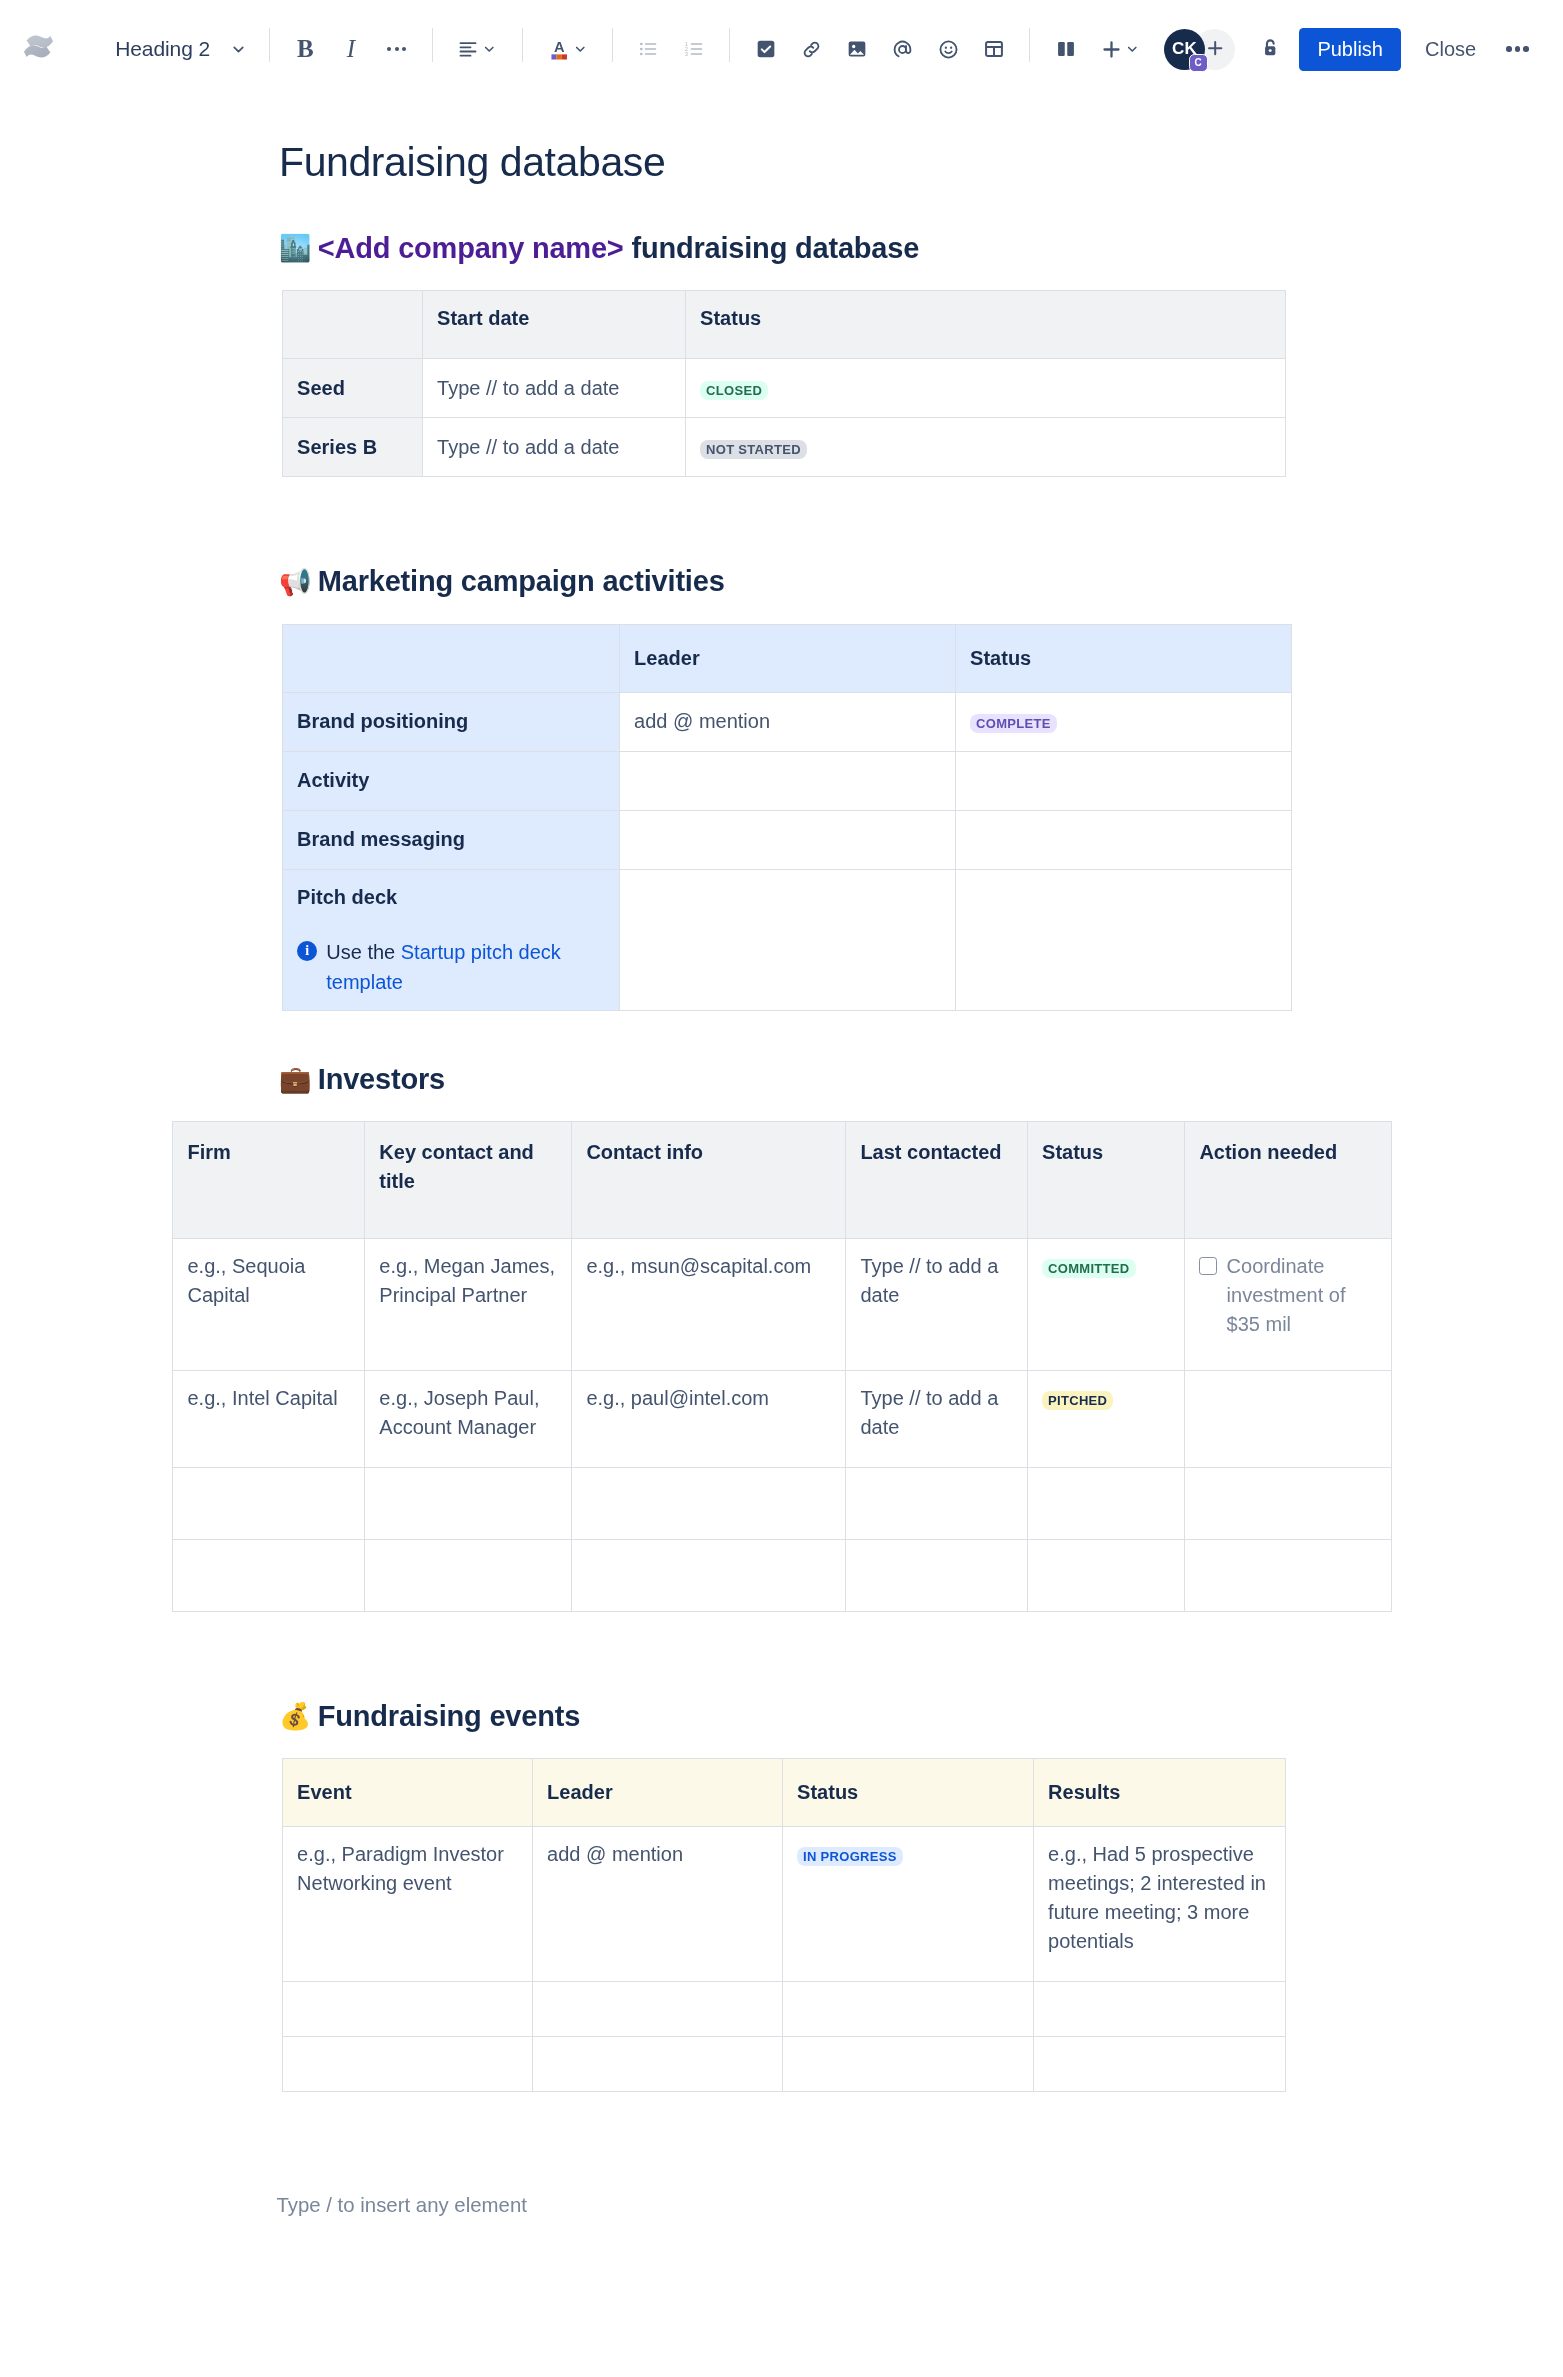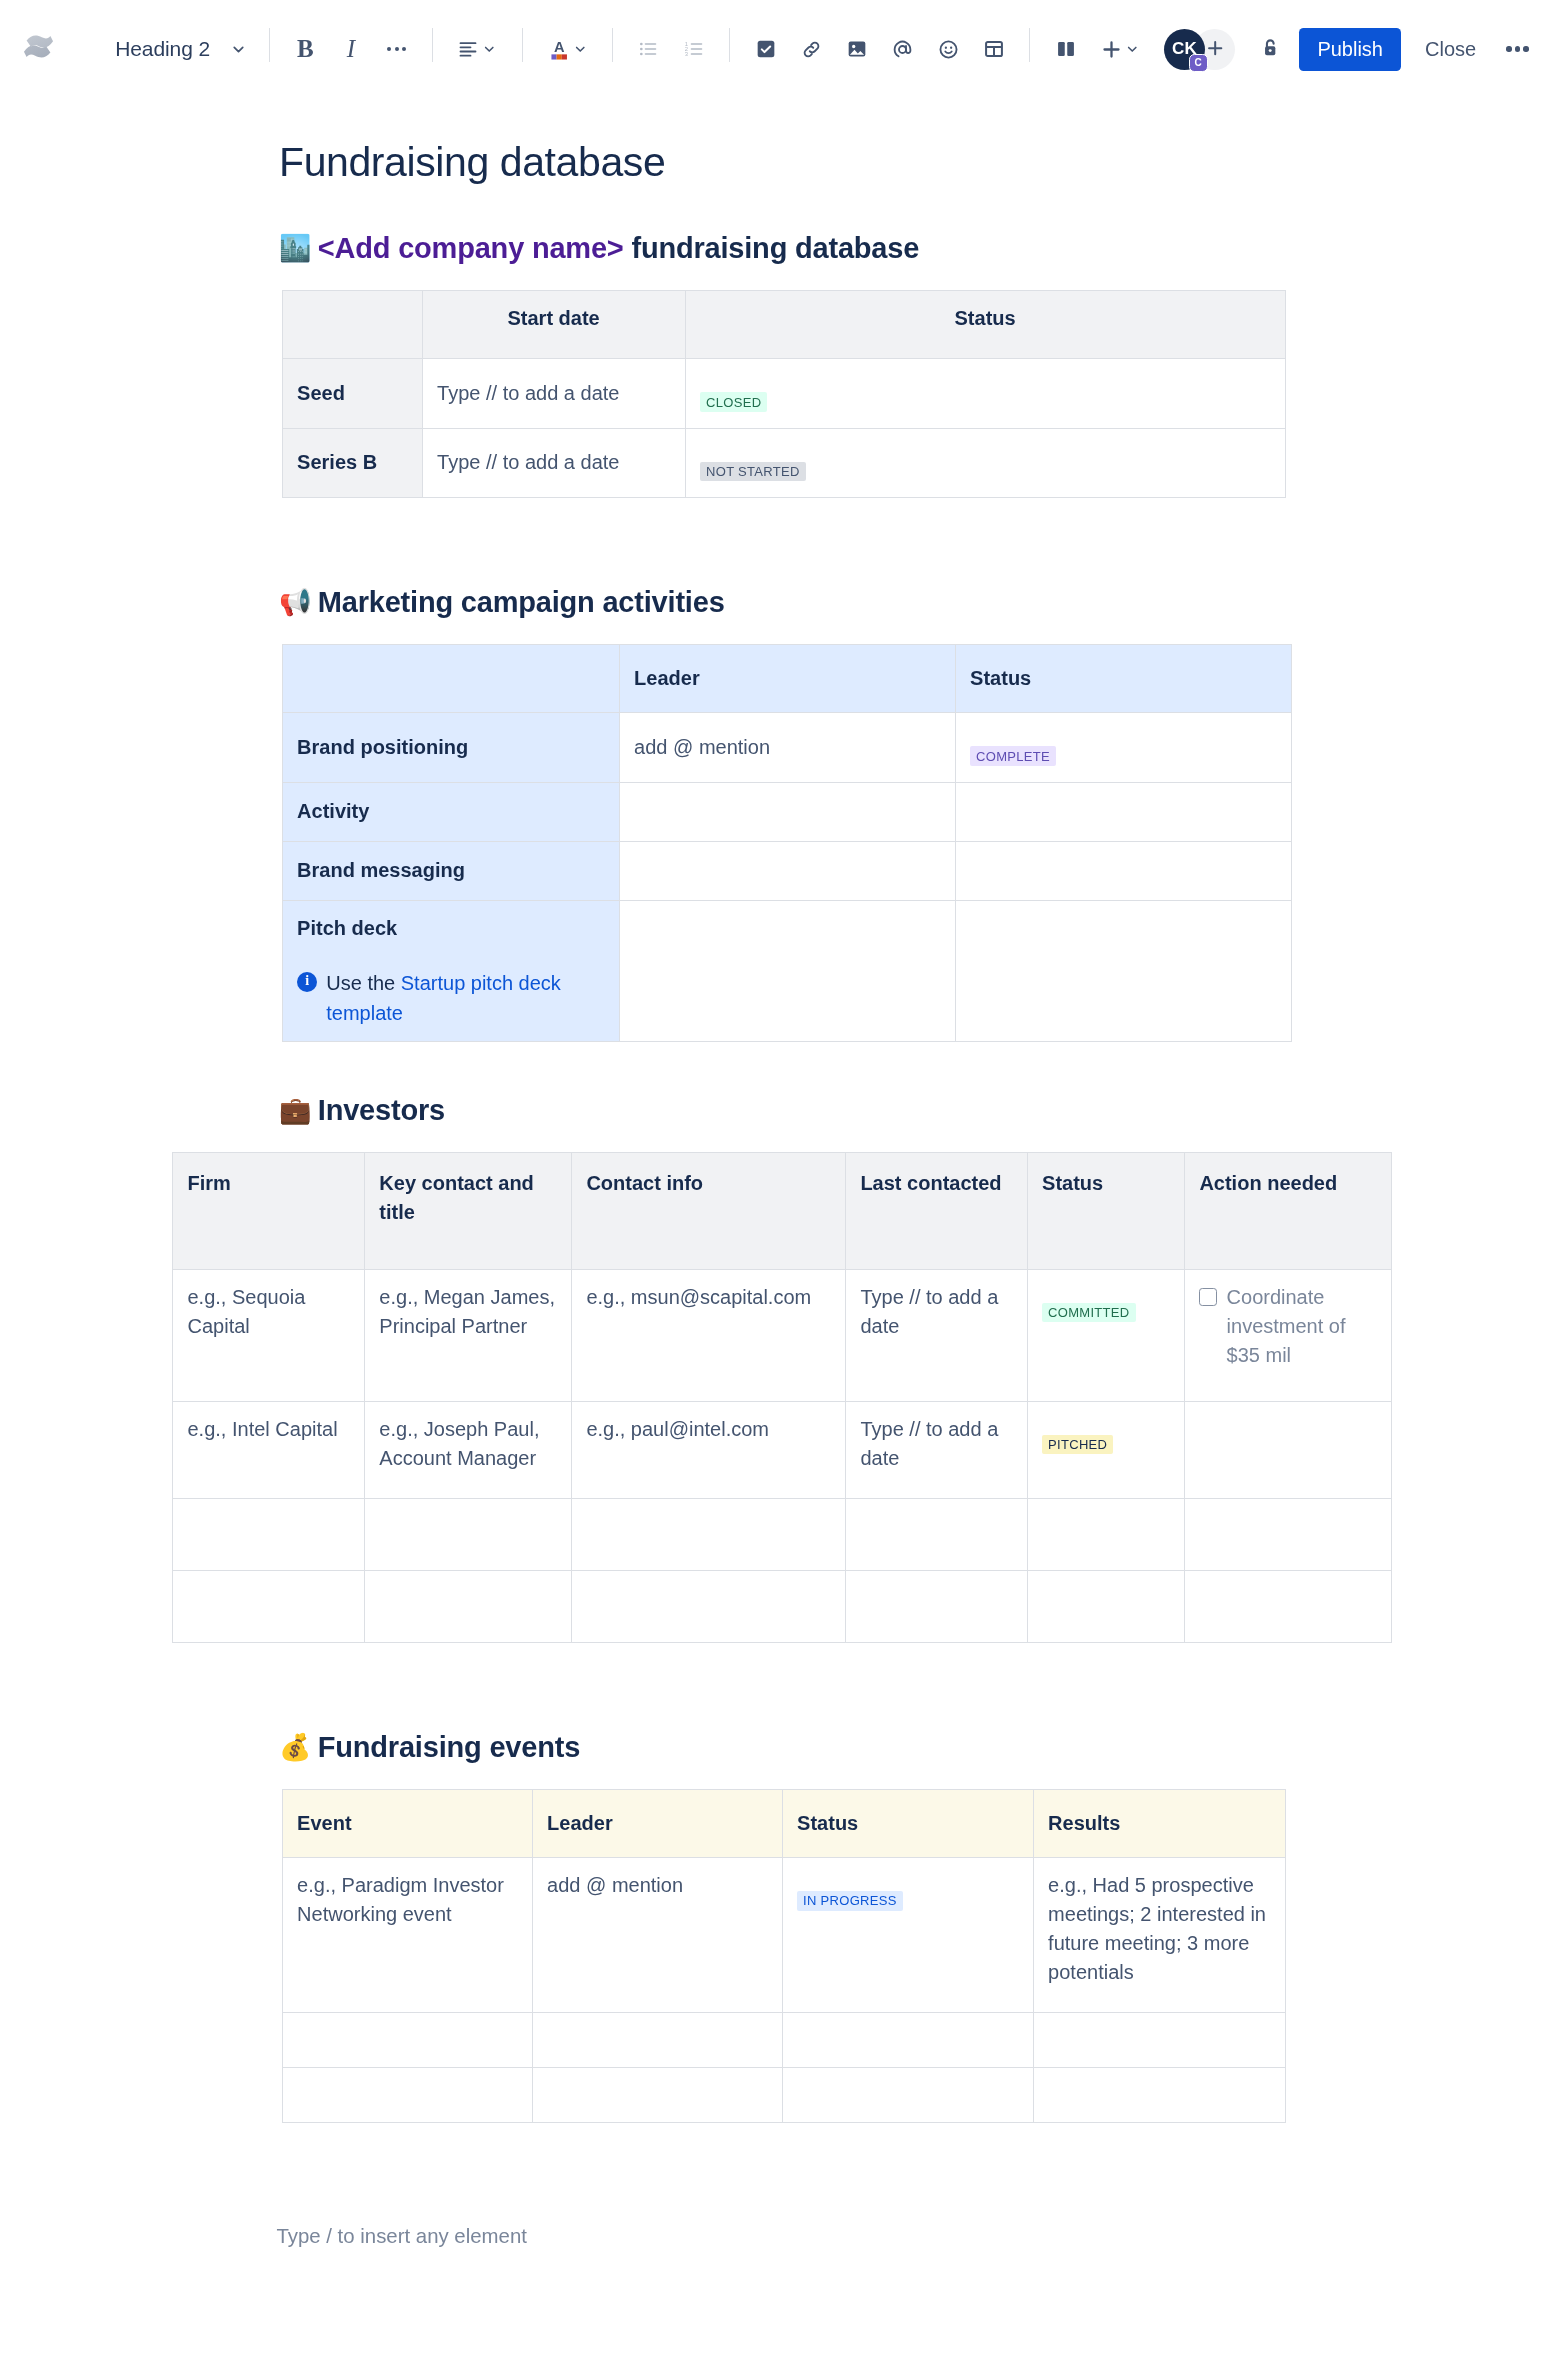--- a/index.html
+++ b/index.html
@@ -184,41 +184,40 @@
     background: #F1F2F4;
     color:#172B4D;
     font-weight: 700;
   }
   .ph { color:#7A869A; }
 
   
   .loz {
     display:inline-block;
     font-size: 13px;
-    font-weight: 400;
+    font-weight: 700;
     letter-spacing: 0.3px;
     padding: 3.3px 6px 2.6px 6px;
-    border-radius: 2px;
+    border-radius: 8px;
     line-height: 1.05;
     font-family:"Liberation Sans", sans-serif;
     white-space: nowrap;
-    margin-top: 20px;
   }
   .loz-green  { background:#DCFFF1; color:#216E4E; }
   .loz-yellow { background:#FAF3C0; color:#172B4D; }
   .loz-grey   { background:#DCDFE4; color:#44546F; }
   .loz-purple { background:#E9E2FE; color:#5E4DB2; }
   .loz-blue   { background:#DEEBFF; color:#0C55D6; }
 
   
   #tbl-rounds { width: 1004px; margin-left: 2.6px; }
   #tbl-rounds col.c1 { width: 140px; }
   #tbl-rounds col.c2 { width: 263px; }
   #tbl-rounds col.c3 { width: 600px; }
-  #tbl-rounds th { height: 68px; text-align: center; }
+  #tbl-rounds th { height: 68px; }
   #tbl-rounds td { height: 59px; vertical-align: middle; }
   #tbl-rounds td.rowhdr {
     background:#F1F2F4; color:#172B4D; font-weight:700;
   }
   #tbl-rounds tr.hl td { background:#FFFCE6; }
   #tbl-rounds tr.hl td.rowhdr { background:#FAF7DF; }
 
   .tbl-gap-a { height: 86px; }
   .tbl-gap-b { height: 50px; }
 

